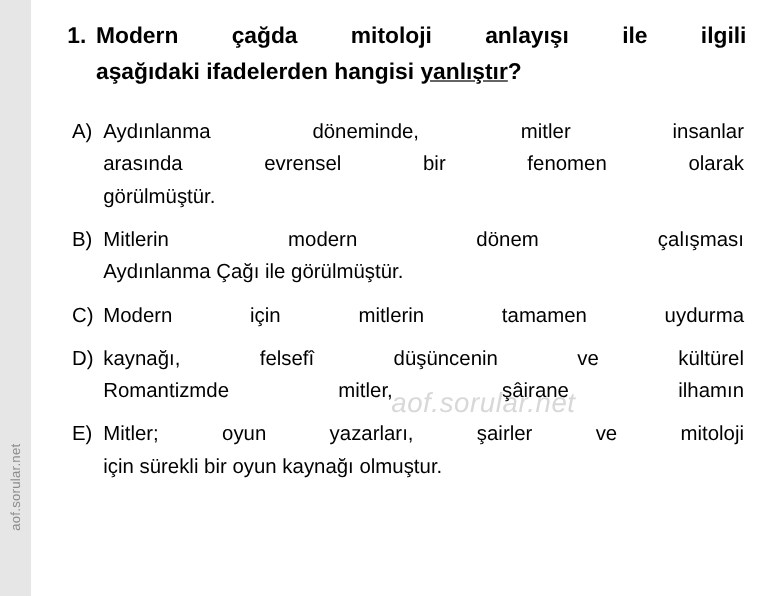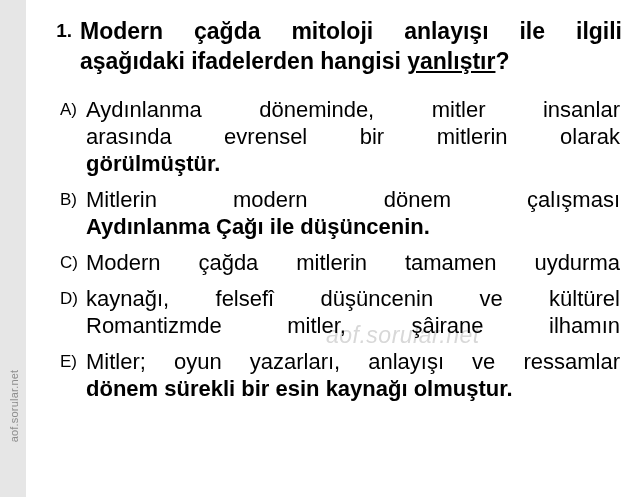--- a/index.html
+++ b/index.html
@@ -84,21 +84,21 @@
     width: 46px;
     flex: 0 0 46px;
     text-align: right;
     padding-right: 8px;
     font-size: 19px;
     font-weight: bold;
     line-height: 30px;
   }
   .q-text {
     flex: 1 1 auto;
-    font-size: 23px;
+    font-size: 19px;
     font-weight: bold;
     line-height: 30px;
     text-align: justify;
     padding-right: 4px;
   }
   .q-text .last-line {
     text-align: right;
   }
   .underline {
     text-decoration: underline;
@@ -119,28 +119,27 @@
   .opt-letter {
     width: 48px;
     flex: 0 0 48px;
     font-size: 17px;
     line-height: 27px;
     padding-left: 22px;
     box-sizing: border-box;
   }
   .opt-body {
     flex: 1 1 auto;
-    font-size: 22px;
+    font-size: 17px;
     line-height: 27px;
     text-align: justify;
     padding-right: 4px;
   }
   .opt-body .last-line {
     text-align: left;
-    font-weight: bold;
   }
   .jline {
     display: block;
     text-align: justify;
     text-align-last: justify;
   }
 </style>
 </head>
 <body>
 
@@ -163,50 +162,50 @@
       </div>
     </div>
   </div>
 
   <div class="options">
 
     <div class="opt">
       <div class="opt-letter">A)</div>
       <div class="opt-body">
         <span class="jline">Aydınlanma döneminde, mitler insanlar</span>
-        <span class="jline">arasında evrensel bir mitlerin olarak</span>
+        <span class="jline">arasında evrensel bir fenomen olarak</span>
         <span class="last-line">görülmüştür.</span>
       </div>
     </div>
 
     <div class="opt">
       <div class="opt-letter">B)</div>
       <div class="opt-body">
         <span class="jline">Mitlerin modern dönem çalışması</span>
-        <span class="last-line">Aydınlanma Çağı ile düşüncenin.</span>
+        <span class="last-line">Aydınlanma Çağı ile görülmüştür.</span>
       </div>
     </div>
 
     <div class="opt">
       <div class="opt-letter">C)</div>
       <div class="opt-body">
-        <span class="jline">Modern çağda mitlerin tamamen uydurma</span>
+        <span class="jline">Modern için mitlerin tamamen uydurma</span>
       </div>
     </div>
 
     <div class="opt">
       <div class="opt-letter">D)</div>
       <div class="opt-body">
         <span class="jline">kaynağı, felsefî düşüncenin ve kültürel</span>
         <span class="jline">Romantizmde mitler, şâirane ilhamın</span>
       </div>
     </div>
 
     <div class="opt">
       <div class="opt-letter">E)</div>
       <div class="opt-body">
-        <span class="jline">Mitler; oyun yazarları, anlayışı ve ressamlar</span>
-        <span class="last-line">dönem sürekli bir esin kaynağı olmuştur.</span>
+        <span class="jline">Mitler; oyun yazarları, şairler ve mitoloji</span>
+        <span class="last-line">için sürekli bir oyun kaynağı olmuştur.</span>
       </div>
     </div>
 
   </div>
 </div>
 
 </body></html>

